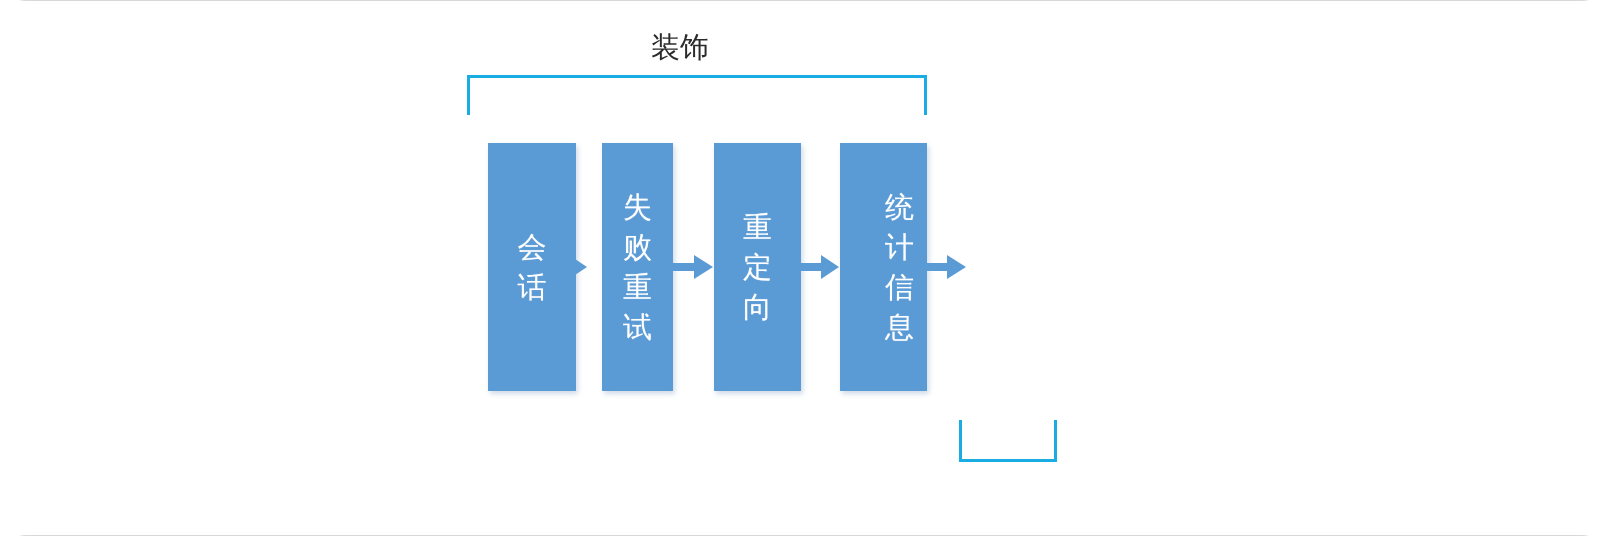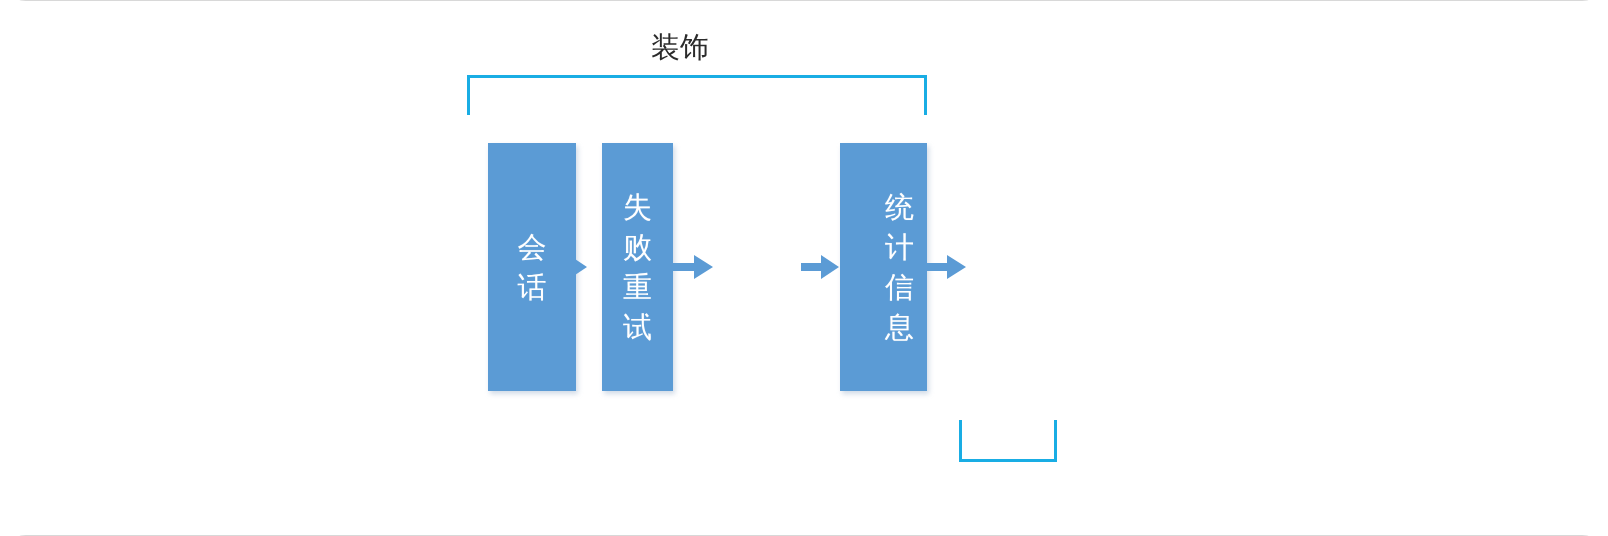--- a/index.html
+++ b/index.html
@@ -106,20 +106,23 @@
   <div class="bracket top-bracket" style="left:467px; top:75px; width:460px; height:40px;"></div>
 
   <div class="node" style="left:462px; top:143px; width:88px; height:248px;margin-left:26px;">
     <span class="node-label vertical">会话</span>
   </div>
 
   <div class="node" style="left:602px; top:143px; width:71px; height:248px;">
     <span class="node-label vertical">失败重试</span>
   </div>
 
+  <div class="node" style="left:714px; top:143px; width:87px; height:248px;">
+    <span class="node-label vertical">重定向</span>
+  </div>
 
   <div class="node" style="left:840px; top:143px; width:87px; height:248px;padding-left:32px;">
     <span class="node-label vertical">统计信息</span>
   </div>
 
 
   <div class="arrow" style="left:550px; top:252px; width:38px;">
     <svg width="38" height="30" viewBox="0 0 38 30" aria-hidden="true">
       <path d="M0 11 L19 11 L19 3 L37 15 L19 27 L19 19 L0 19 Z" fill="#5b9bd5"></path>
     </svg>

